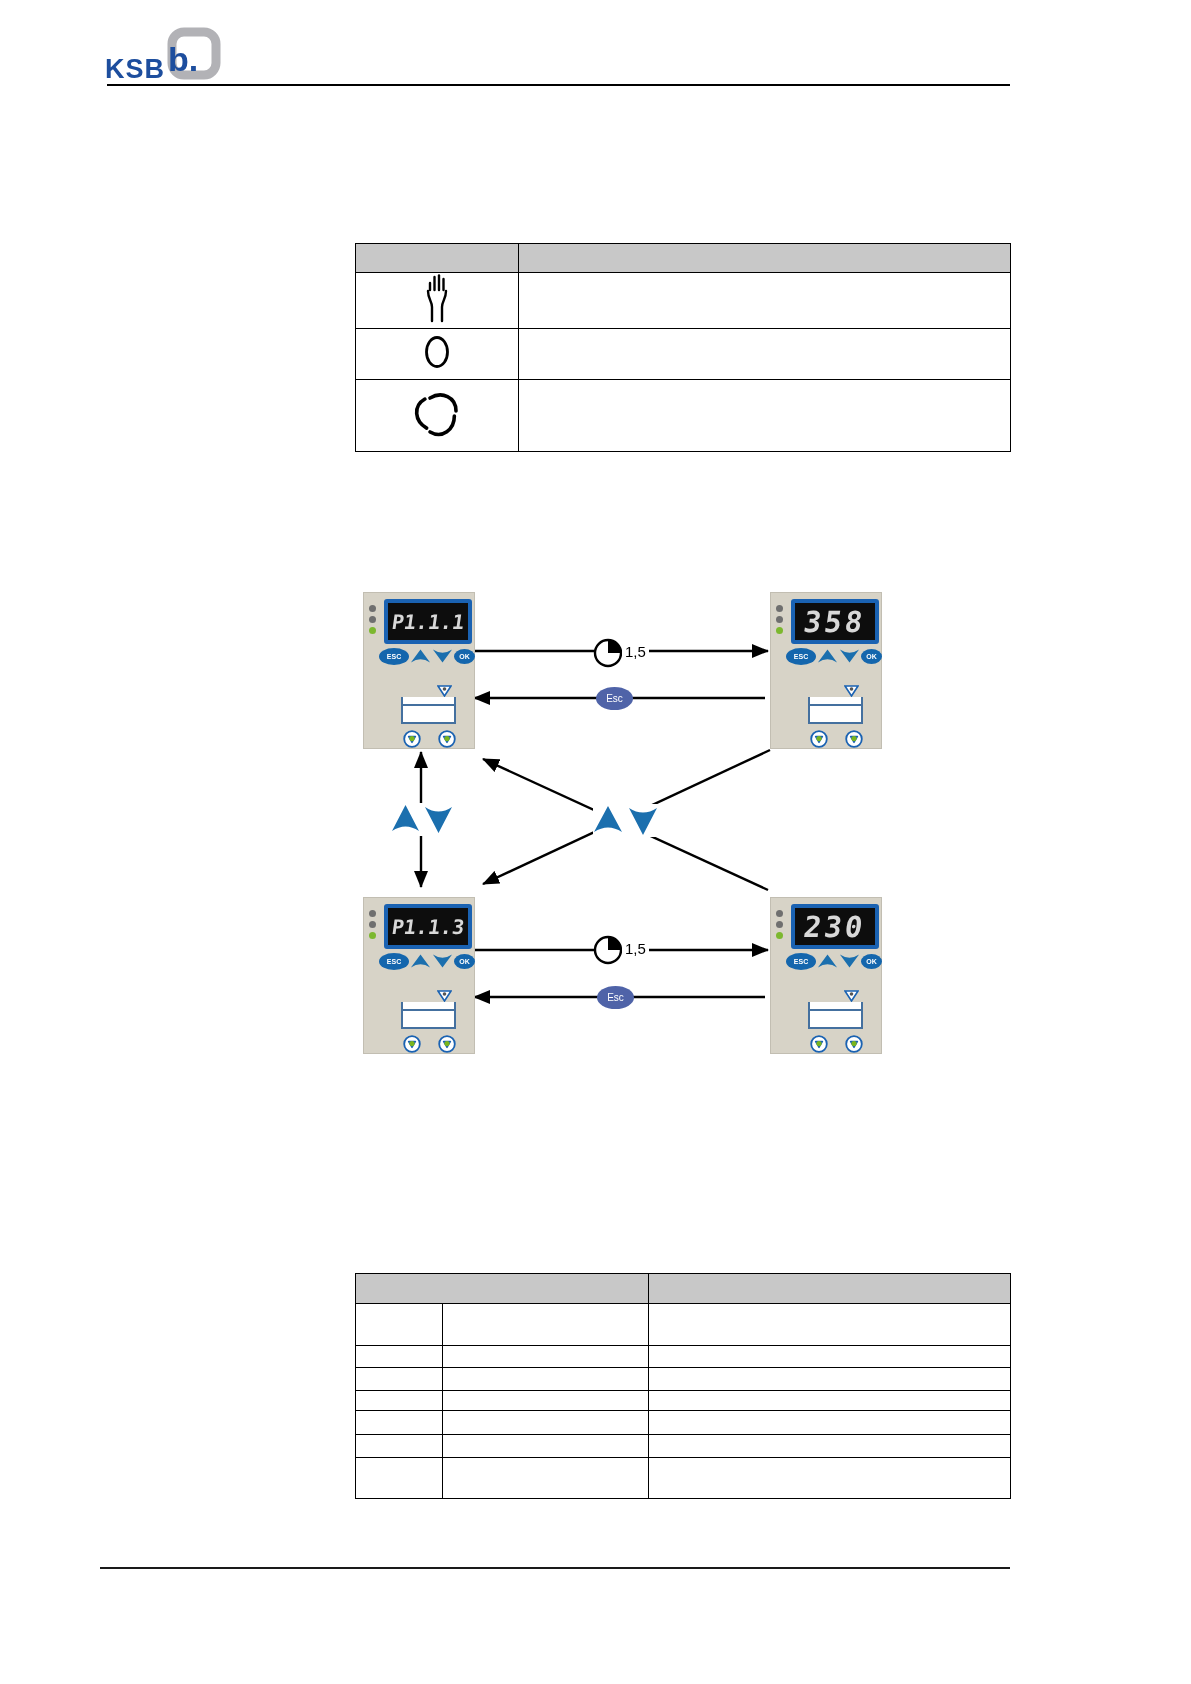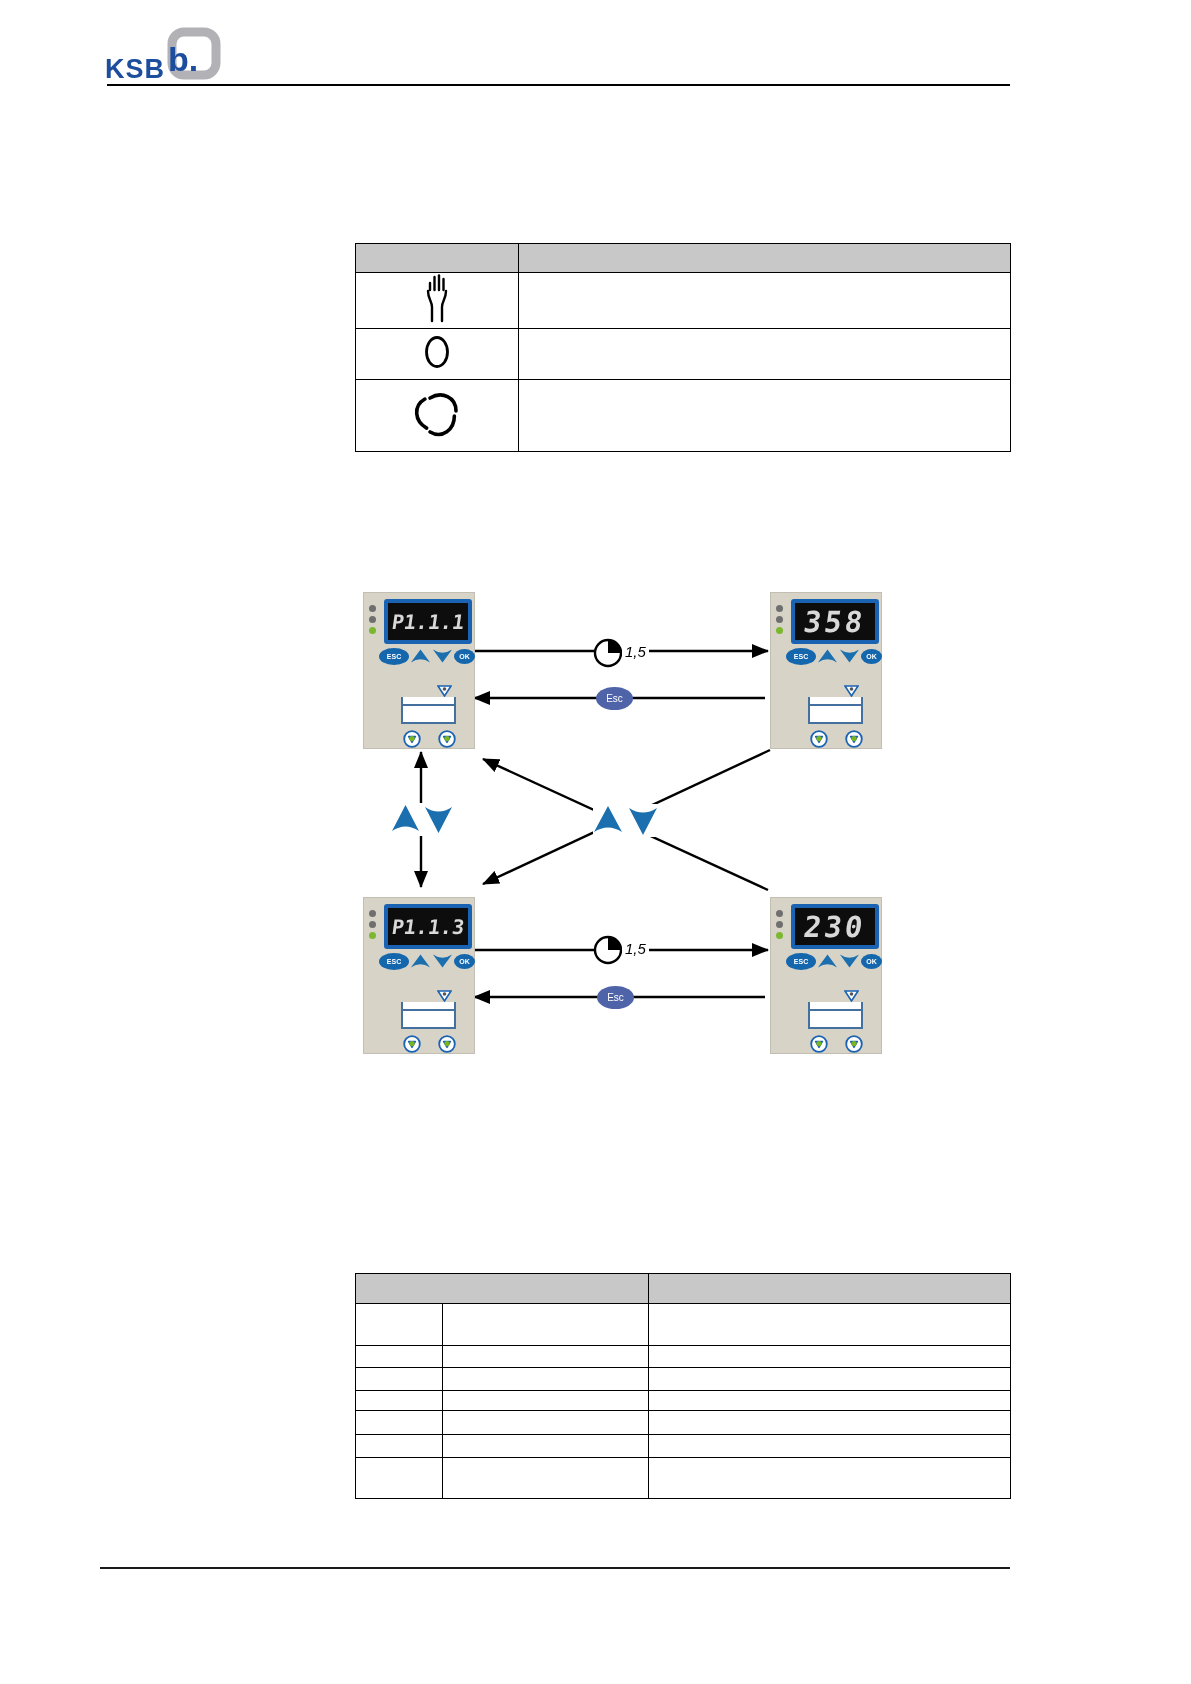--- a/index.html
+++ b/index.html
@@ -46,21 +46,21 @@
         flex:none;letter-spacing:0;}
   .pill.ok{width:21px;height:15px;}
   .tmark{position:absolute;left:73px;top:92px;}
   .tank{position:absolute;left:37px;top:104px;width:55px;height:27px;background:#fff;
         border-left:2px solid #44709f;border-right:2px solid #44709f;
         border-bottom:2px solid #44709f;box-sizing:border-box;}
   .tank .level{margin-top:7px;border-top:2px solid #44709f;}
   .pumps{position:absolute;left:39px;top:137px;display:flex;gap:17px;}
 
   
-  .timer{position:absolute;font-size:15px;color:#000;background:#fff;padding:0 3px;z-index:3;font-style:italic;}
+  .timer{position:absolute;font-size:15px;color:#000;background:#fff;padding:0 3px;z-index:3;}
   .escpill{position:absolute;width:37px;height:23px;background:#4f63a8;border-radius:50%;
            color:#fff;font-size:10px;display:flex;align-items:center;justify-content:center;
            z-index:3;}
   .pair{position:absolute;z-index:2;}
 </style>
 </head>
 <body>
 
 <div class="page">
 

